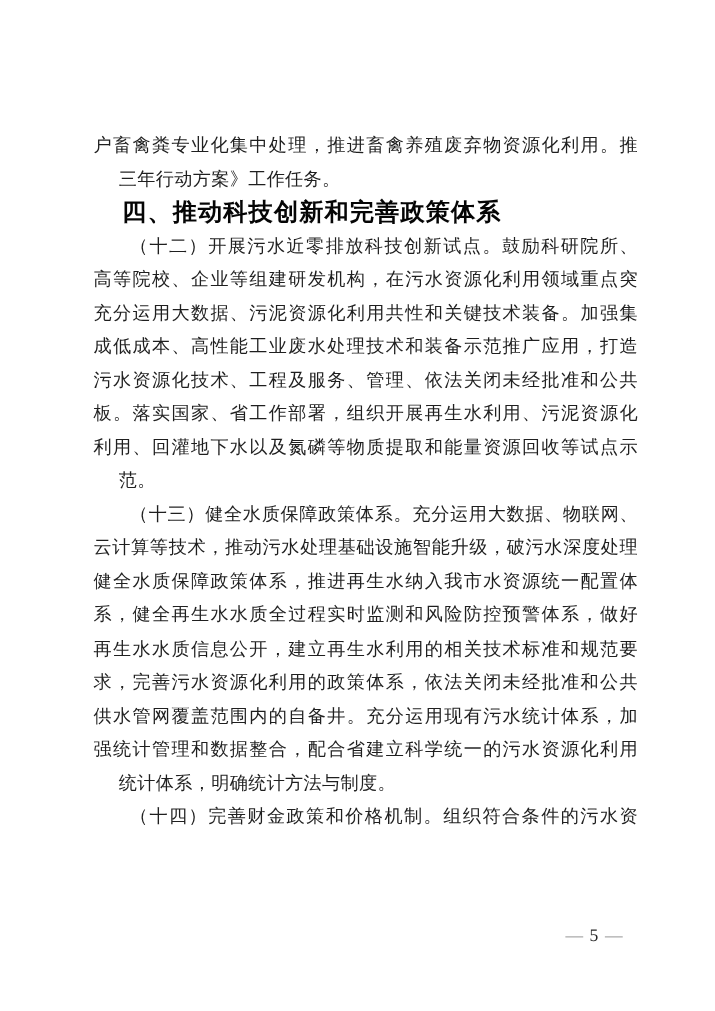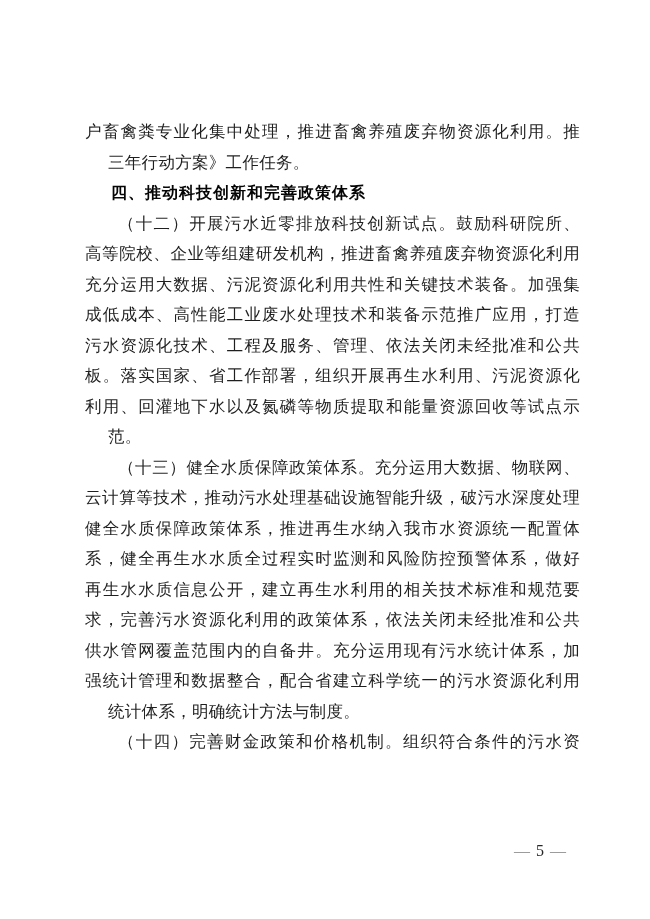--- a/index.html
+++ b/index.html
@@ -36,21 +36,21 @@
     text-align: left;
     text-align-last: left;
     margin-left: 23px;
   }
   .line.indent {
     padding-left: 33px;
   }
   .line.heading {
     font-family: "Liberation Sans", "DejaVu Sans", sans-serif;
     font-weight: bold;
-    font-size: 16px;
+    font-size: 22px;
     color: #050505;
     padding-left: 26px;
     text-align: left;
     text-align-last: left;
     letter-spacing: 1px;
   }
   .pagenum {
     position: absolute;
     top: 841px;
     right: 78px;
@@ -71,21 +71,21 @@
 
 <div class="page">
   <div class="textblock">
 
     <div class="line">户畜禽粪专业化集中处理，推进畜禽养殖废弃物资源化利用。推</div>
     <div class="line plain">三年行动方案》工作任务。</div>
 
     <div class="line heading">四、推动科技创新和完善政策体系</div>
 
     <div class="line indent">（十二）开展污水近零排放科技创新试点。鼓励科研院所、</div>
-    <div class="line">高等院校、企业等组建研发机构，推进畜禽养殖废弃物资源化利用</div>
+    <div class="line">高等院校、企业等组建研发机构，在污水资源化利用领域重点突</div>
     <div class="line">充分运用大数据、污泥资源化利用共性和关键技术装备。加强集</div>
     <div class="line">成低成本、高性能工业废水处理技术和装备示范推广应用，打造</div>
     <div class="line">污水资源化技术、工程及服务、管理、依法关闭未经批准和公共</div>
     <div class="line">板。落实国家、省工作部署，组织开展再生水利用、污泥资源化</div>
     <div class="line">利用、回灌地下水以及氮磷等物质提取和能量资源回收等试点示</div>
     <div class="line plain">范。</div>
 
     <div class="line indent">（十三）健全水质保障政策体系。充分运用大数据、物联网、</div>
     <div class="line">云计算等技术，推动污水处理基础设施智能升级，破污水深度处理</div>
     <div class="line">健全水质保障政策体系，推进再生水纳入我市水资源统一配置体</div>

